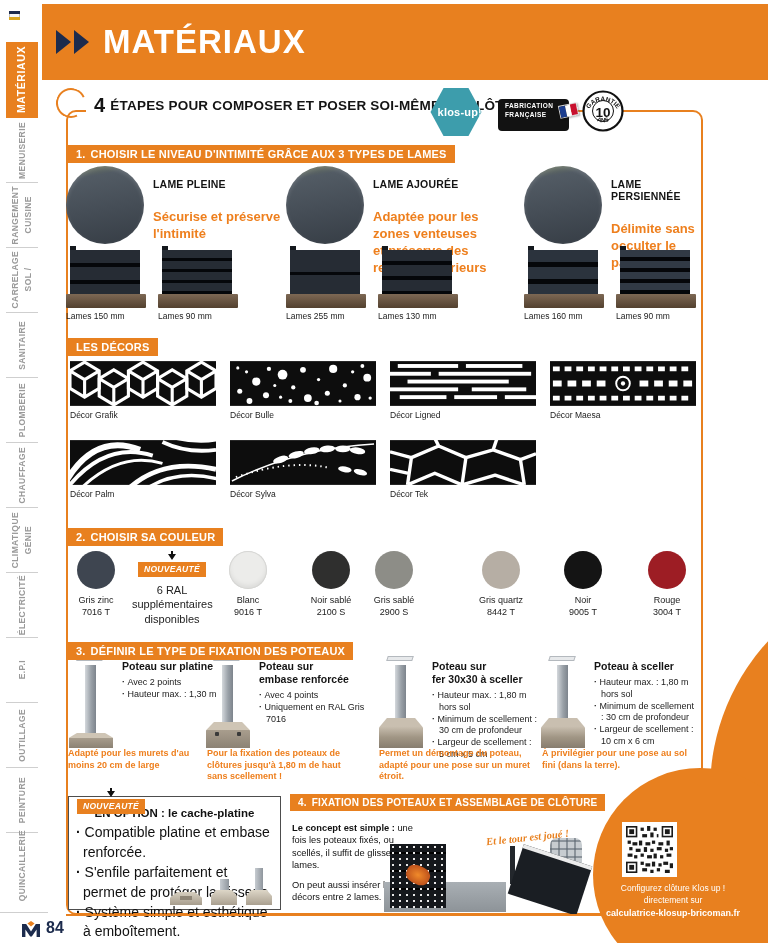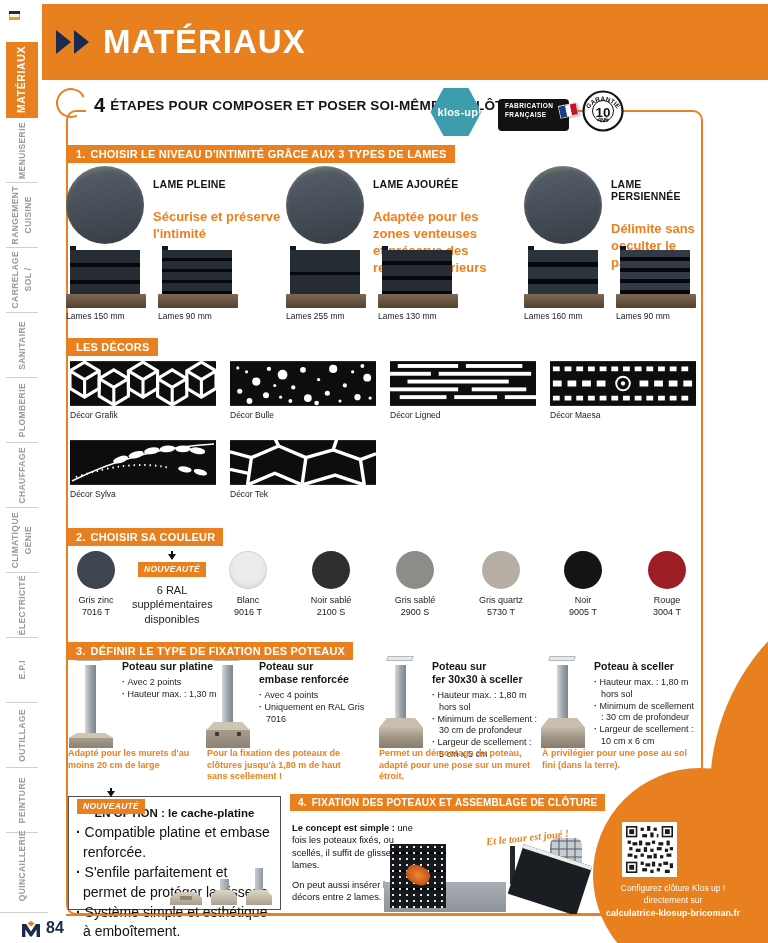--- a/index.html
+++ b/index.html
@@ -456,20 +456,35 @@
             <line x1="3" y1="38" x2="147" y2="38" stroke-width="5" stroke-dasharray="7 5"></line>
             <line x1="3" y1="23" x2="58" y2="23" stroke-width="6" stroke-dasharray="9 6"></line>
             <line x1="92" y1="23" x2="147" y2="23" stroke-width="6" stroke-dasharray="9 6"></line>
           </g>
           <circle cx="75" cy="23" r="7" fill="none" stroke="#fff" stroke-width="2"></circle>
           <circle cx="75" cy="23" r="2.2" fill="#fff"></circle>
         </svg>
         <div class="dlabel">Décor Maesa</div>
       </div>
 
+      <div class="decor-cell">
+        <svg viewBox="0 0 150 46">
+          <rect width="150" height="46" fill="#0d0d0d"></rect>
+          <g stroke="#fff" fill="none">
+            <path d="M-5 44 Q 25 -8 72 10" stroke-width="6"></path>
+            <path d="M-5 52 Q 35 0 85 16" stroke-width="4"></path>
+            <path d="M5 56 Q 48 10 95 24" stroke-width="3"></path>
+            <path d="M60 50 Q 95 18 150 30" stroke-width="5"></path>
+            <path d="M70 56 Q 105 28 152 40" stroke-width="3.5"></path>
+            <path d="M95 2 Q 120 14 150 10" stroke-width="4"></path>
+            <path d="M100 -4 Q 128 4 150 0" stroke-width="3"></path>
+          </g>
+        </svg>
+        <div class="dlabel">Décor Palm</div>
+      </div>
 
       <div class="decor-cell">
         <svg viewBox="0 0 150 46">
           <rect width="150" height="46" fill="#0d0d0d"></rect>
           <path d="M2 42 Q 70 8 148 4" stroke="#fff" stroke-width="1.5" fill="none"></path>
           <path d="M6 38 Q 60 20 100 28" stroke="#fff" stroke-width="2" stroke-dasharray="1.5 4" fill="none"></path>
           <g fill="#fff">
             <ellipse cx="52" cy="20" rx="8" ry="3.4" transform="rotate(-18 52 20)"></ellipse>
             <ellipse cx="68" cy="15" rx="8" ry="3.4" transform="rotate(-14 68 15)"></ellipse>
             <ellipse cx="84" cy="11" rx="8" ry="3.4" transform="rotate(-10 84 11)"></ellipse>
@@ -516,29 +531,29 @@
     <div class="swatch" style="left:208px;">
       <div class="dot light" style="background:#ececea"></div>
       <div class="cname">Blanc</div>
       <div class="ccode">9016 T</div>
     </div>
     <div class="swatch" style="left:291px;">
       <div class="dot" style="background:#2f2f2e"></div>
       <div class="cname">Noir sablé</div>
       <div class="ccode">2100 S</div>
     </div>
-    <div class="swatch" style="left:375px;">
+    <div class="swatch" style="left:354px;">
       <div class="dot" style="background:#8d8d87"></div>
       <div class="cname">Gris sablé</div>
       <div class="ccode">2900 S</div>
     </div>
     <div class="swatch" style="left:461px;">
       <div class="dot" style="background:#b6aea4"></div>
       <div class="cname">Gris quartz</div>
-      <div class="ccode">5730 T</div>
+      <div class="ccode">8442 T</div>
     </div>
     <div class="swatch" style="left:543px;">
       <div class="dot" style="background:#141414"></div>
       <div class="cname">Noir</div>
       <div class="ccode">9005 T</div>
     </div>
     <div class="swatch" style="left:627px;">
       <div class="dot" style="background:#9d1d24"></div>
       <div class="cname">Rouge</div>
       <div class="ccode">3004 T</div>

